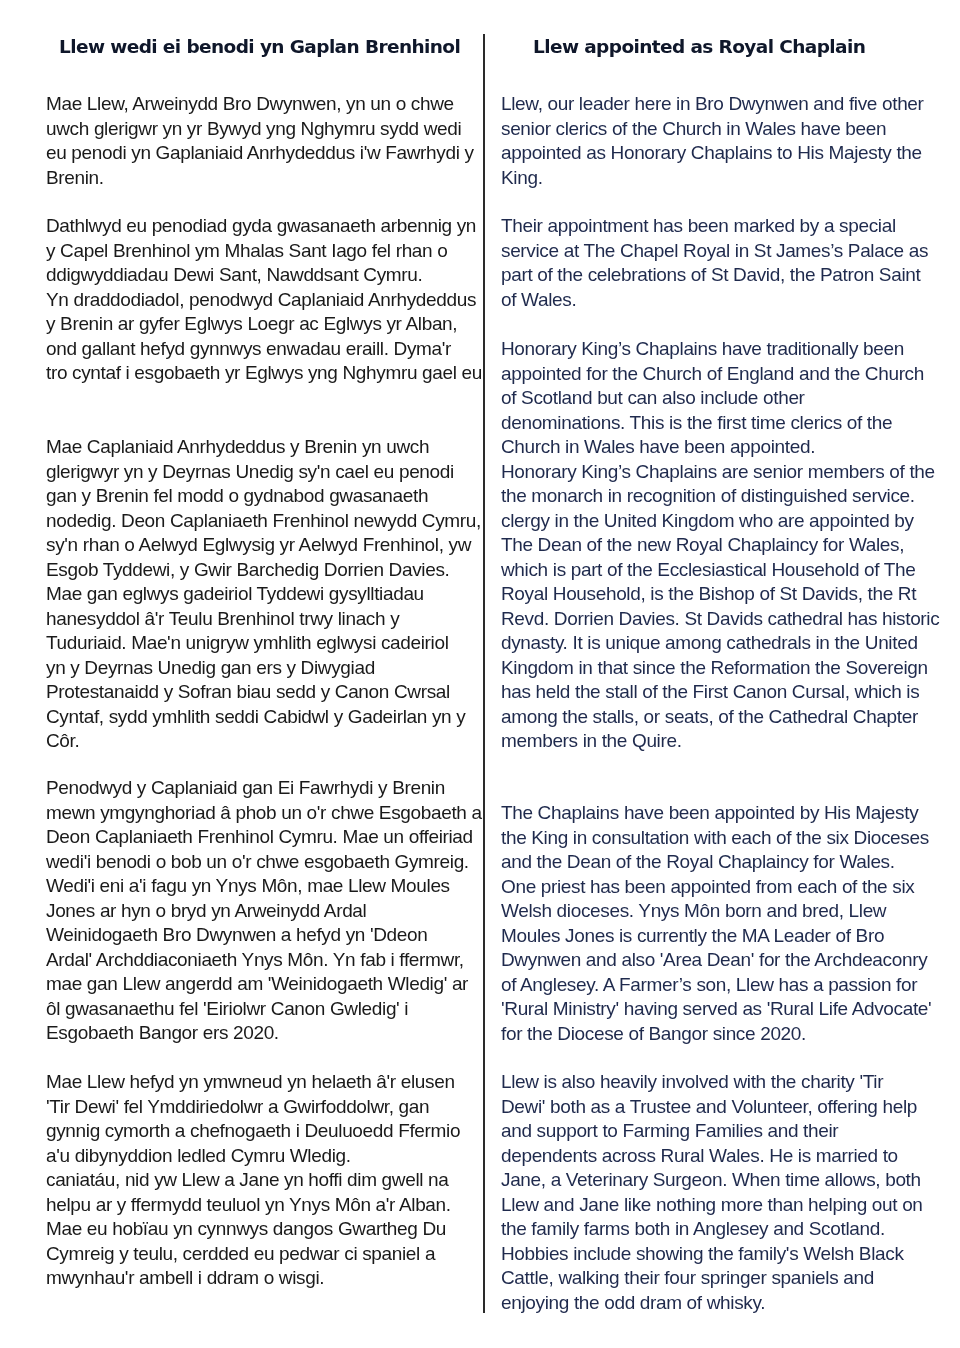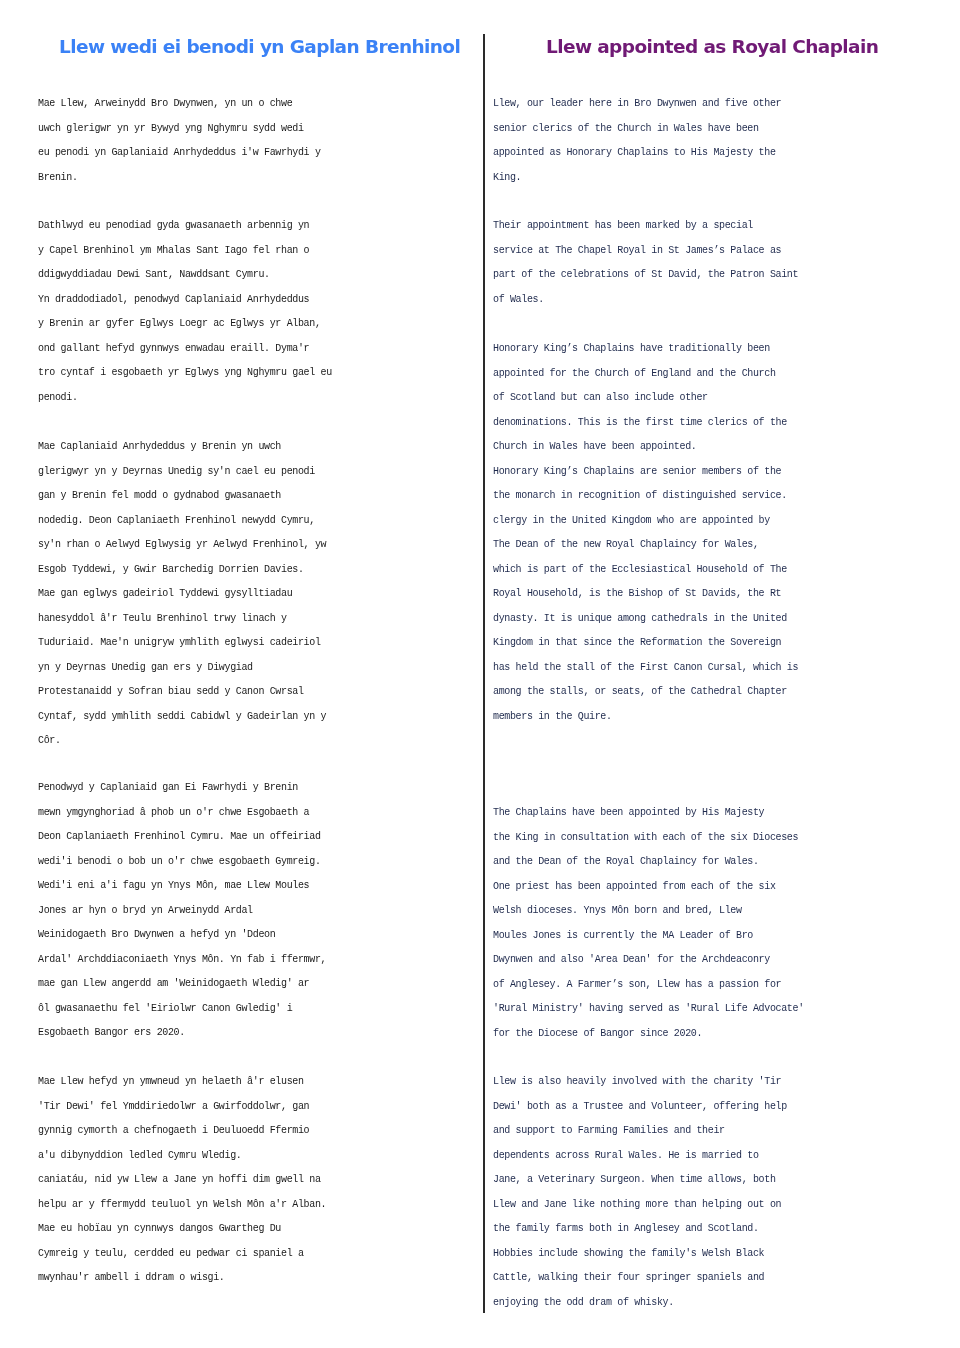--- a/index.html
+++ b/index.html
@@ -2,23 +2,23 @@
 <html><head>
   <meta charset="utf-8">
   <style>
     html, body { margin: 0; padding: 0; background: #ffffff; }
     body { width: 960px; height: 1348px; position: relative; overflow: hidden; }
     .col { position: absolute; top: 0; }
     .col-left { left: 38px; width: 440px; color: #1a1a1a; }
     .col-right { left: 493px; width: 450px; color: #1f2a4d; }
     .divider { position: absolute; left: 483px; top: 34px; width: 2px; height: 1279px; background: #2a2a2a; }
     .title { position: absolute; top: 36px; font-family: "DejaVu Sans", sans-serif; font-weight: bold; font-size: 18.5px; letter-spacing: -0.6px; white-space: nowrap; }
-    .col-left .title { left: 21px; color: #3b82f6; }
-    .col-right .title { left: 53px; color: #701a75; }
-    .para { position: absolute; left: 0; font-family: Liberation Mono, monospace; font-size: 10px; letter-spacing: -0.35px; line-height: 24.5px; white-space: nowrap; }
+    .col-left .title { left: 21px; color: #0f172a; }
+    .col-right .title { left: 40px; color: #0f172a; }
+    .para { position: absolute; left: 8px; font-family: Liberation Sans, sans-serif; font-size: 19px; letter-spacing: -0.35px; line-height: 24.5px; white-space: nowrap; }
     .line { display: block; height: 24.5px; }
   </style>
 </head>
 <body>
 
 <div>
   <div class="col col-left">
     <div class="title">Llew wedi ei benodi yn Gaplan Brenhinol</div>
     <div class="para" style="top:92px">
         <span class="line">Mae Llew, Arweinydd Bro Dwynwen, yn un o chwe</span>
@@ -27,21 +27,20 @@
         <span class="line">Brenin.</span>
       </div>
     <div class="para" style="top:214px">
         <span class="line">Dathlwyd eu penodiad gyda gwasanaeth arbennig yn</span>
         <span class="line">y Capel Brenhinol ym Mhalas Sant Iago fel rhan o</span>
         <span class="line">ddigwyddiadau Dewi Sant, Nawddsant Cymru.</span>
         <span class="line">Yn draddodiadol, penodwyd Caplaniaid Anrhydeddus</span>
         <span class="line">y Brenin ar gyfer Eglwys Loegr ac Eglwys yr Alban,</span>
         <span class="line">ond gallant hefyd gynnwys enwadau eraill. Dyma'r</span>
         <span class="line">tro cyntaf i esgobaeth yr Eglwys yng Nghymru gael eu</span>
-        <span class="line">penodi.</span>
       </div>
     <div class="para" style="top:435px">
         <span class="line">Mae Caplaniaid Anrhydeddus y Brenin yn uwch</span>
         <span class="line">glerigwyr yn y Deyrnas Unedig sy'n cael eu penodi</span>
         <span class="line">gan y Brenin fel modd o gydnabod gwasanaeth</span>
         <span class="line">nodedig. Deon Caplaniaeth Frenhinol newydd Cymru,</span>
         <span class="line">sy'n rhan o Aelwyd Eglwysig yr Aelwyd Frenhinol, yw</span>
         <span class="line">Esgob Tyddewi, y Gwir Barchedig Dorrien Davies.</span>
         <span class="line">Mae gan eglwys gadeiriol Tyddewi gysylltiadau</span>
         <span class="line">hanesyddol â'r Teulu Brenhinol trwy linach y</span>
@@ -63,21 +62,21 @@
         <span class="line">mae gan Llew angerdd am 'Weinidogaeth Wledig' ar</span>
         <span class="line">ôl gwasanaethu fel 'Eiriolwr Canon Gwledig' i</span>
         <span class="line">Esgobaeth Bangor ers 2020.</span>
       </div>
     <div class="para" style="top:1070px">
         <span class="line">Mae Llew hefyd yn ymwneud yn helaeth â'r elusen</span>
         <span class="line">'Tir Dewi' fel Ymddiriedolwr a Gwirfoddolwr, gan</span>
         <span class="line">gynnig cymorth a chefnogaeth i Deuluoedd Ffermio</span>
         <span class="line">a'u dibynyddion ledled Cymru Wledig.</span>
         <span class="line">caniatáu, nid yw Llew a Jane yn hoffi dim gwell na</span>
-        <span class="line">helpu ar y ffermydd teuluol yn Welsh Môn a'r Alban.</span>
+        <span class="line">helpu ar y ffermydd teuluol yn Ynys Môn a'r Alban.</span>
         <span class="line">Mae eu hobïau yn cynnwys dangos Gwartheg Du</span>
         <span class="line">Cymreig y teulu, cerdded eu pedwar ci spaniel a</span>
         <span class="line">mwynhau'r ambell i ddram o wisgi.</span>
       </div>
   </div>
 
   <div class="divider"></div>
 
   <div class="col col-right">
     <div class="title">Llew appointed as Royal Chaplain</div>
@@ -98,20 +97,21 @@
         <span class="line">appointed for the Church of England and the Church</span>
         <span class="line">of Scotland but can also include other</span>
         <span class="line">denominations. This is the first time clerics of the</span>
         <span class="line">Church in Wales have been appointed.</span>
         <span class="line">Honorary King’s Chaplains are senior members of the</span>
         <span class="line">the monarch in recognition of distinguished service.</span>
         <span class="line">clergy in the United Kingdom who are appointed by</span>
         <span class="line">The Dean of the new Royal Chaplaincy for Wales,</span>
         <span class="line">which is part of the Ecclesiastical Household of The</span>
         <span class="line">Royal Household, is the Bishop of St Davids, the Rt</span>
+        <span class="line">Revd. Dorrien Davies. St Davids cathedral has historic</span>
         <span class="line">dynasty. It is unique among cathedrals in the United</span>
         <span class="line">Kingdom in that since the Reformation the Sovereign</span>
         <span class="line">has held the stall of the First Canon Cursal, which is</span>
         <span class="line">among the stalls, or seats, of the Cathedral Chapter</span>
         <span class="line">members in the Quire.</span>
       </div>
     <div class="para" style="top:801px">
         <span class="line">The Chaplains have been appointed by His Majesty</span>
         <span class="line">the King in consultation with each of the six Dioceses</span>
         <span class="line">and the Dean of the Royal Chaplaincy for Wales.</span>

